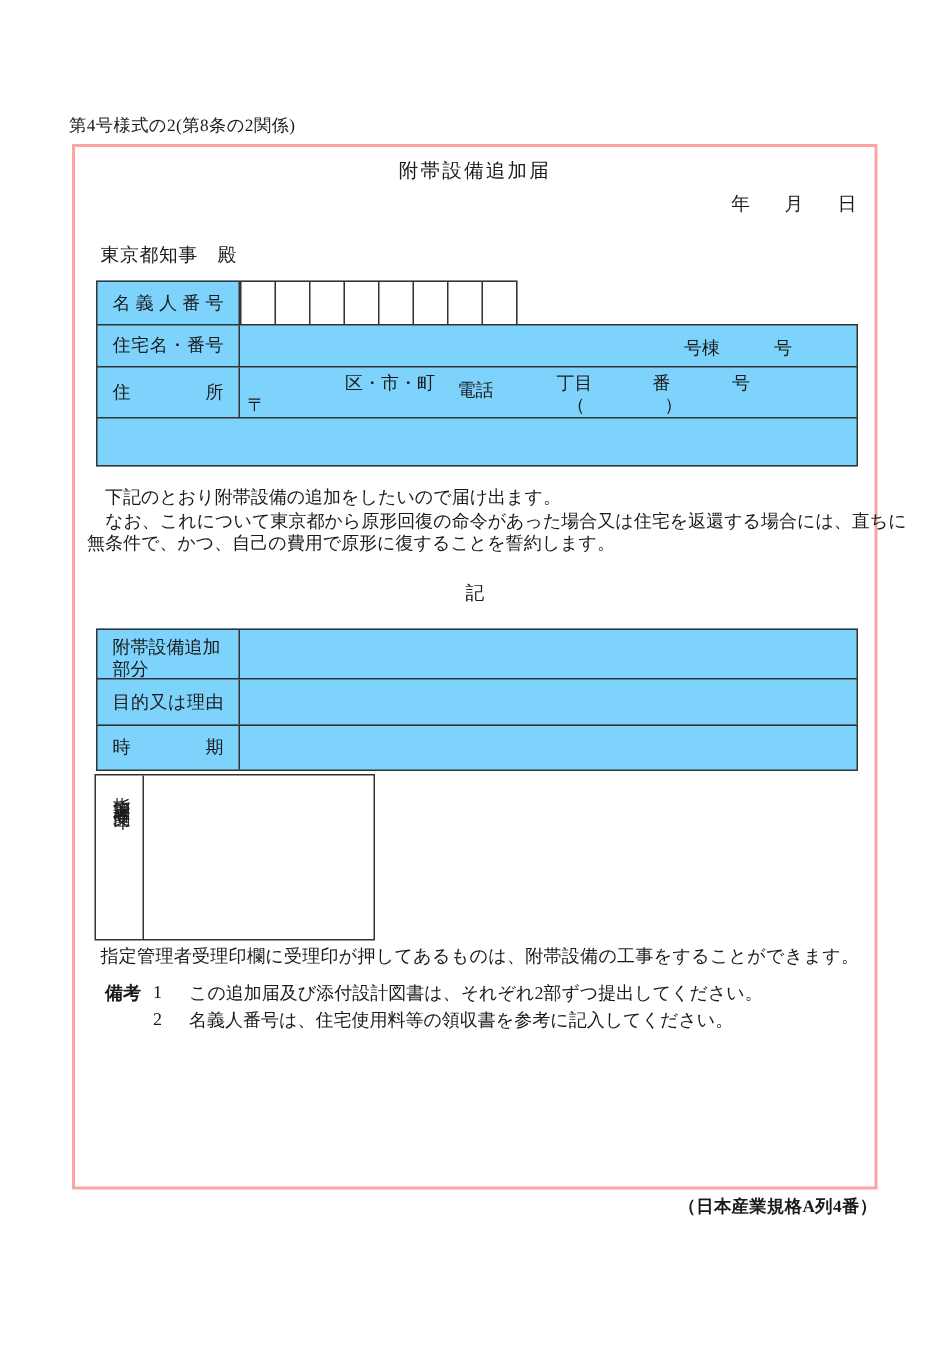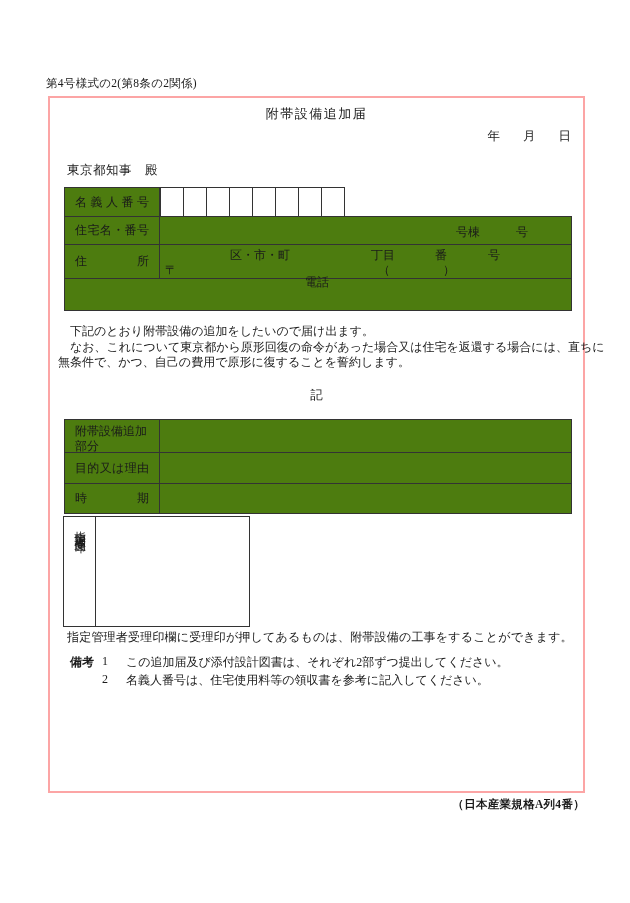--- a/index.html
+++ b/index.html
@@ -29,21 +29,21 @@
     position:absolute;right:0;top:30px;
     display:flex;gap:23px;padding-right:12px;
     font-size:12.5px;
   }
   .addressee{
     position:absolute;left:17px;top:64px;
     font-size:12.5px;letter-spacing:0.5px;
   }
   
   .t1{position:absolute;left:14px;top:89px;width:508px;}
-  .trow{display:flex;border:1px solid #333;box-sizing:border-box;background:#4d7c0f;}
+  .trow{display:flex;border:1px solid #333;box-sizing:border-box;background:#7dd3fc;}
   .trow + .trow{margin-top:-1px;}
   .trow.r1{width:281px;height:30px;}
   .trow.r2{height:29px;}
   .trow.r3{height:35px;}
   .trow.r4{height:33px;}
   .lcell{
     width:95px;flex:0 0 95px;border-right:1px solid #333;box-sizing:border-box;
     font-size:12px;padding:0 10px;
     text-align:justify;text-align-last:justify;
     overflow:hidden;
@@ -148,21 +148,21 @@
         </div>
       </div>
       <div class="trow r3">
         <div class="lcell">住所</div>
         <div class="vcell">
           <span class="hint" style="left:70px;top:2px;">区・市・町</span>
           <span class="hint" style="left:211px;top:2px;">丁目</span>
           <span class="hint" style="left:275px;top:2px;">番</span>
           <span class="hint" style="left:328px;top:2px;">号</span>
           <span class="hint" style="left:5px;top:17px;">〒</span>
-          <span class="hint" style="left:145px;top:29px;text-align:center;">電話</span>
+          <span class="hint" style="left:145px;top:7px;text-align:center;">電話</span>
           <span class="hint" style="left:218px;top:17px;">（</span>
           <span class="hint" style="left:283px;top:17px;">）</span>
         </div>
       </div>
       <div class="trow r4">
         <div class="lcell">使用者氏名</div>
         <div class="vcell"></div>
       </div>
     </div>
 

